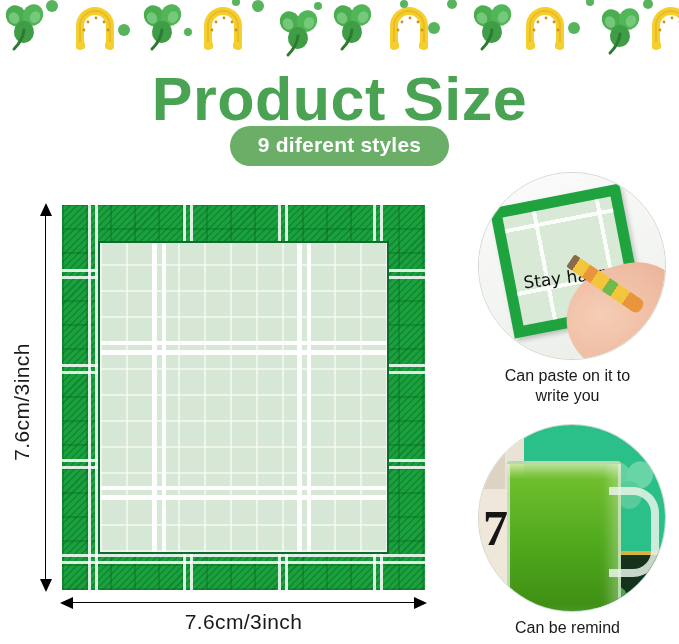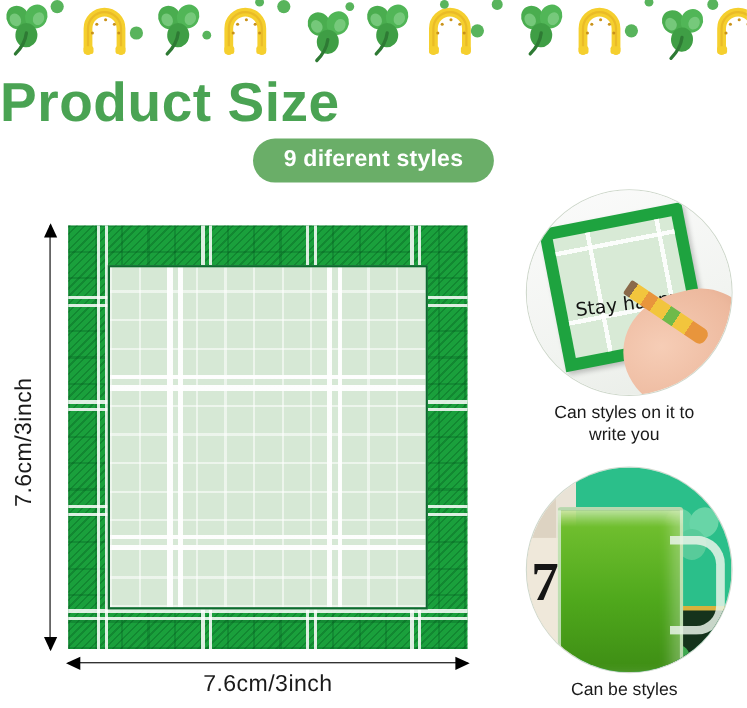--- a/index.html
+++ b/index.html
@@ -23,21 +23,22 @@
     height: 58px;
     overflow: hidden;
   }
 
   
   .title {
     position: absolute;
     top: 64px;
     left: 0;
     width: 679px;
-    font-size: 50px;
+    text-align: center;
+    font-size: 61px;
     font-weight: bold;
     letter-spacing: 0.5px;
     color: #4aa353;
   }
   .badge-wrap {
     position: absolute;
     top: 126px;
     left: 0;
     width: 679px;
     text-align: center;
@@ -439,21 +440,21 @@
     <div class="note-tilt">
       <div class="note-tilt-inner">
         <div class="note-text">Stay happy</div>
       </div>
     </div>
     <div class="hand"></div>
     <div class="pencil"></div>
   </div>
 </div>
 <div class="caption" id="caption-write">
-  <div>Can styles on it to</div>
+  <div>Can paste on it to</div>
   <div>write you</div>
 </div>
 
 <div class="circle-photo" id="photo-paste">
   <div class="scene-paste">
     <div class="calendar-block"></div>
     <div class="calendar-num">7</div>
     <svg class="bg-clover" viewBox="0 0 58 54">
       <ellipse cx="17" cy="17" rx="13" ry="14" fill="#8fe0b4" transform="rotate(-30 17 17)"></ellipse>
       <ellipse cx="39" cy="16" rx="13" ry="14" fill="#9ce8bf" transform="rotate(30 39 16)"></ellipse>
@@ -463,14 +464,14 @@
     <svg class="shoe-clover" viewBox="0 0 48 34">
       <ellipse cx="13" cy="14" rx="11" ry="10" fill="#3ea84f" transform="rotate(-26 13 14)"></ellipse>
       <ellipse cx="33" cy="13" rx="11" ry="10" fill="#3ea84f" transform="rotate(26 33 13)"></ellipse>
       <ellipse cx="23" cy="27" rx="11" ry="9" fill="#349444"></ellipse>
     </svg>
     <div class="mug"></div>
     <div class="mug-handle"></div>
   </div>
 </div>
 <div class="caption" id="caption-paste">
-  <div>Can be styles</div>
+  <div>Can be remind</div>
 </div>
 
 </body></html>

